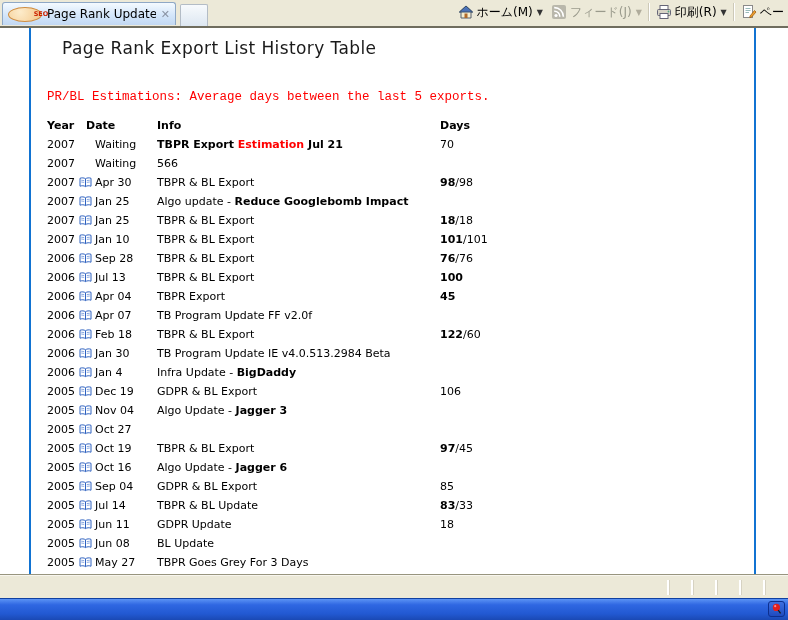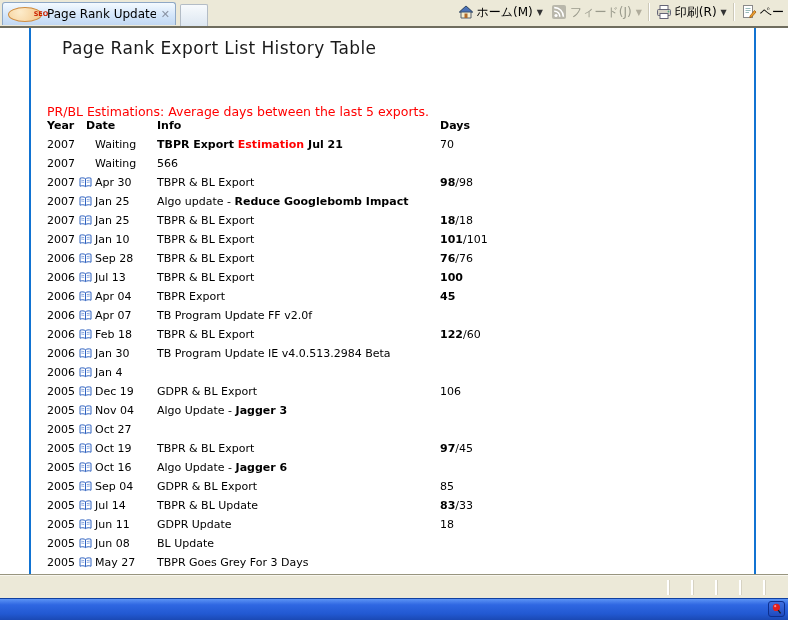--- a/index.html
+++ b/index.html
@@ -54,21 +54,21 @@
     border-bottom:1px solid #98957f;box-sizing:content-box;
   }
   .vline{position:absolute;top:0;width:2px;height:546px;background:#1173d2;}
   .vline.left{left:29px;}
   .vline.right{left:754px;}
   .page-title{
     position:absolute;left:62px;top:10px;font-size:17px;color:#1a1a1a;
     letter-spacing:0.4px;white-space:nowrap;
   }
   .note{
-    position:absolute;left:47px;top:76px;font-size:12.5px;color:#ff0000;white-space:nowrap;
+    position:absolute;left:47px;top:62px;font-size:12.5px;color:#ff0000;white-space:nowrap;font-family:Liberation Mono, monospace;
   }
   .tbl{position:absolute;left:47px;top:88px;width:480px;font-size:11px;color:#000;}
   .trow{display:flex;height:19px;line-height:19px;white-space:nowrap;align-items:center;}
   .c-year{width:32px;flex:0 0 auto;}
   .c-icon{width:16px;flex:0 0 auto;display:flex;align-items:center;}
   .c-date{width:62px;flex:0 0 auto;}
   .c-datehead{width:78px;flex:0 0 auto;padding-left:7px;box-sizing:border-box;}
   .c-info{width:283px;flex:0 0 auto;overflow:visible;}
   .c-days{flex:1;}
   .b{font-weight:bold;}
@@ -342,20 +342,21 @@
   <svg width="13" height="11" viewBox="0 0 13 11">
     <path d="M6.5 1.8 C5.2 0.7 2.6 0.6 1 1.3 L1 9.2 C2.6 8.5 5.2 8.6 6.5 9.6 C7.8 8.6 10.4 8.5 12 9.2 L12 1.3 C10.4 0.6 7.8 0.7 6.5 1.8 Z" fill="#ffffff" stroke="#2f62c0" stroke-width="1"></path>
     <line x1="6.5" y1="1.8" x2="6.5" y2="9.6" stroke="#2f62c0" stroke-width="1"></line>
     <line x1="2.2" y1="3.2" x2="5.2" y2="3.6" stroke="#6f94d8" stroke-width="0.8"></line>
     <line x1="2.2" y1="5.0" x2="5.2" y2="5.4" stroke="#6f94d8" stroke-width="0.8"></line>
     <line x1="7.8" y1="3.6" x2="10.8" y2="3.2" stroke="#6f94d8" stroke-width="0.8"></line>
     <line x1="7.8" y1="5.4" x2="10.8" y2="5.0" stroke="#6f94d8" stroke-width="0.8"></line>
   </svg>
 </span>
           <span class="c-date">Jan 4</span>
+          <span class="c-info"><span>Infra Update - </span><span class="b">BigDaddy</span></span>
           <span class="c-days"></span>
         </div>
         <div class="trow">
           <span class="c-year">2005</span>
           <span class="c-icon">
   <svg width="13" height="11" viewBox="0 0 13 11">
     <path d="M6.5 1.8 C5.2 0.7 2.6 0.6 1 1.3 L1 9.2 C2.6 8.5 5.2 8.6 6.5 9.6 C7.8 8.6 10.4 8.5 12 9.2 L12 1.3 C10.4 0.6 7.8 0.7 6.5 1.8 Z" fill="#ffffff" stroke="#2f62c0" stroke-width="1"></path>
     <line x1="6.5" y1="1.8" x2="6.5" y2="9.6" stroke="#2f62c0" stroke-width="1"></line>
     <line x1="2.2" y1="3.2" x2="5.2" y2="3.6" stroke="#6f94d8" stroke-width="0.8"></line>
     <line x1="2.2" y1="5.0" x2="5.2" y2="5.4" stroke="#6f94d8" stroke-width="0.8"></line>

